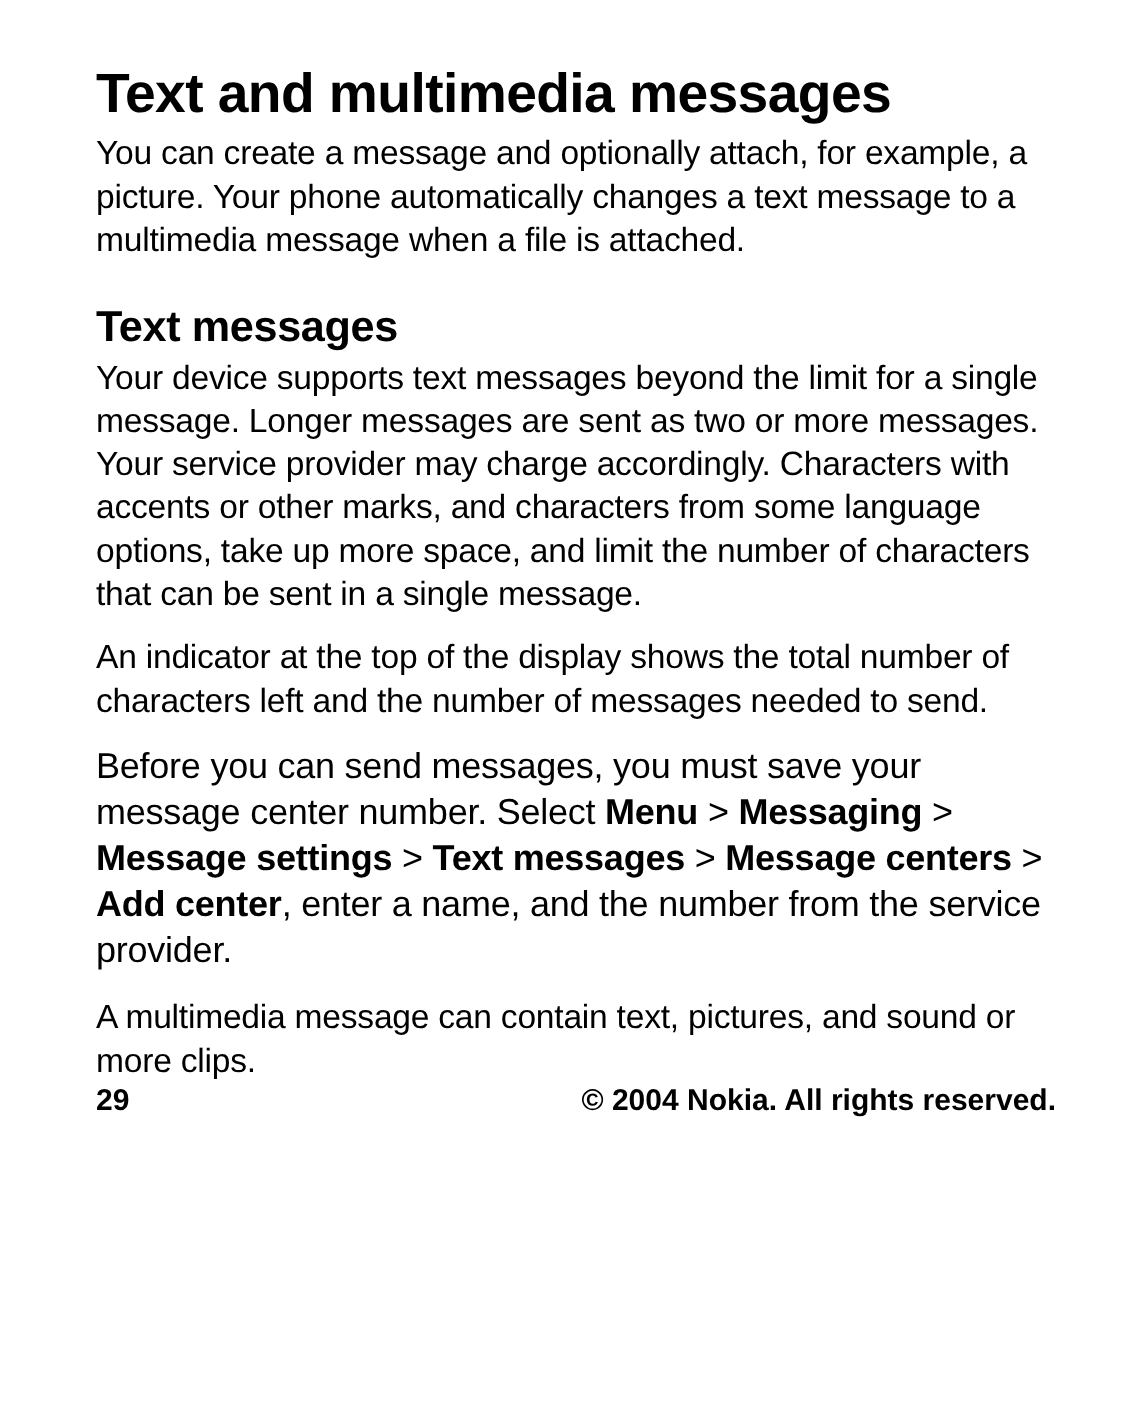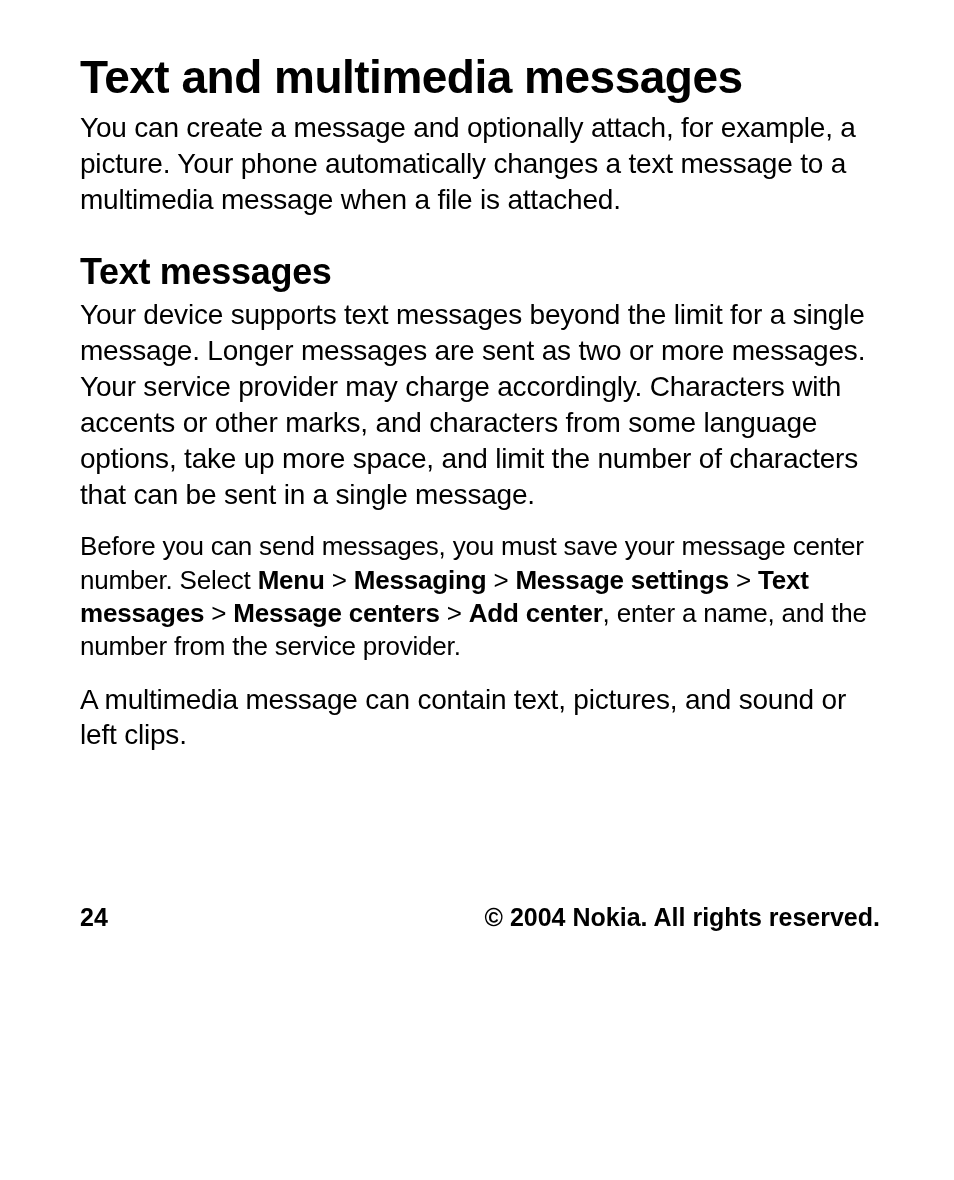--- a/index.html
+++ b/index.html
@@ -32,21 +32,21 @@
     letter-spacing: -0.2px;
   }
   h2.subtitle {
     margin: 34px 0 4px 0;
     font-size: 36px;
     font-weight: 700;
     letter-spacing: -0.3px;
   }
   .nav-path {
     margin: 0 0 18px 0;
-    font-size: 26px;
+    font-size: 30px;
     line-height: 1.28;
     font-weight: 400;
     letter-spacing: -0.2px;
   }
   .nav-path .b { font-weight: 700; }
   .footer {
     position: absolute;
     left: 80px;
     right: 74px;
     bottom: 76px;
@@ -59,22 +59,23 @@
 </head>
 <body>
 
 <div class="page">
 
   <h1 class="title">Text and multimedia messages</h1>
   <p class="body">You can create a message and optionally attach, for example, a picture. Your phone automatically changes a text message to a multimedia message when a file is attached.</p>
 
   <h2 class="subtitle">Text messages</h2>
   <p class="body">Your device supports text messages beyond the limit for a single message. Longer messages are sent as two or more messages. Your service provider may charge accordingly. Characters with accents or other marks, and characters from some language options, take up more space, and limit the number of characters that can be sent in a single message.</p>
+  <p class="body">An indicator at the top of the display shows the total number of characters left and the number of messages needed to send.</p>
   <p class="nav-path" id="nav-path">Before you can send messages, you must save your message center number. Select <span class="b">Menu</span> &gt; <span class="b">Messaging</span> &gt; <span class="b">Message settings</span> &gt; <span class="b">Text messages</span> &gt; <span class="b">Message centers</span> &gt; <span class="b">Add center</span>, enter a name, and the number from the service provider.</p>
 
-  <p class="body">A multimedia message can contain text, pictures, and sound or left clips.</p>
+  <p class="body">A multimedia message can contain text, pictures, and sound or more clips.</p>
 
   <div class="footer">
-    <span>24</span>
+    <span>29</span>
     <span>© 2004 Nokia. All rights reserved.</span>
   </div>
 
 </div>
 
 </body></html>

